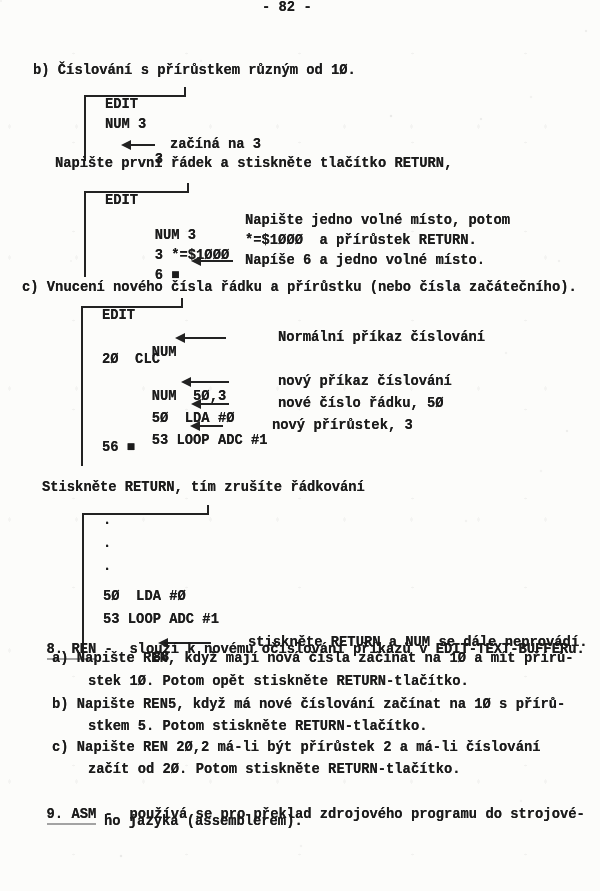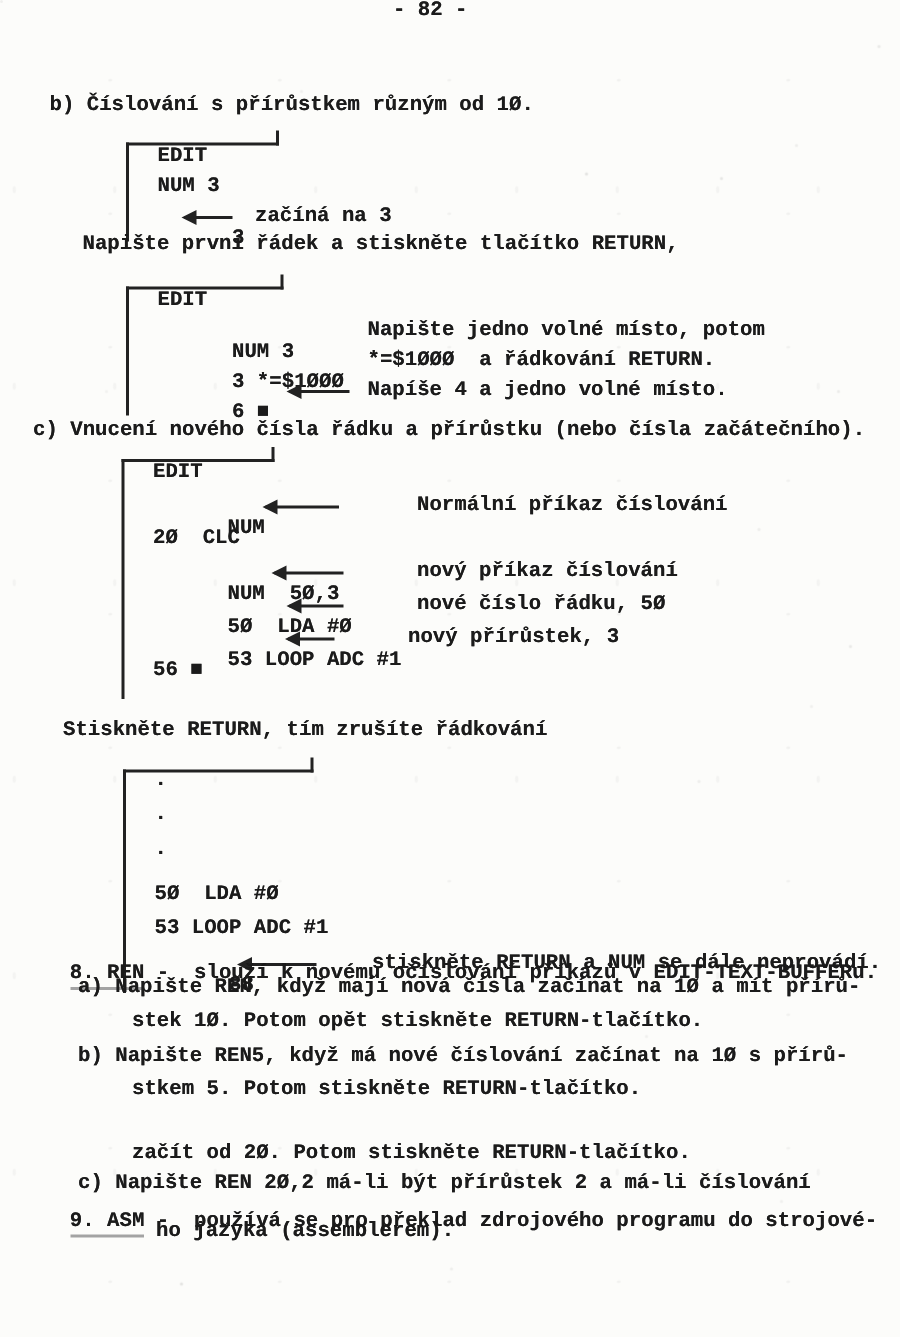--- a/index.html
+++ b/index.html
@@ -87,26 +87,26 @@
 <div class="blk" id="blk2" style="left:84px;top:183px;">
   <div class="topline w103"></div>
   <div class="rows">
     <div class="row"><span class="code">EDIT</span></div>
     <div class="row">
       <span class="code">NUM 3</span>
       <span class="cmt">Napište jedno volné místo, potom</span>
     </div>
     <div class="row">
       <span class="code">3 *=$1ØØØ</span>
-      <span class="cmt">*=$1ØØØ  a řádkování RETURN.</span>
+      <span class="cmt">*=$1ØØØ  a přírůstek RETURN.</span>
     </div>
     <div class="row">
       <span class="code">6 ■</span>
       <span class="arr"></span>
-      <span class="cmt">Napíše 4 a jedno volné místo.</span>
+      <span class="cmt">Napíše 6 a jedno volné místo.</span>
     </div>
   </div>
 </div>
 
 <div class="t" style="left:22px;top:280px;">c) Vnucení nového čísla řádku a přírůstku (nebo čísla začátečního).</div>
 
 <div class="blk" id="blk3" style="left:81px;top:298px;">
   <div class="topline w100"></div>
   <div class="rows">
     <div class="row"><span class="code">EDIT</span></div>
@@ -154,19 +154,19 @@
   </div>
 </div>
 
 <div class="t" style="left:30px;top:627px;">
   <span class="u">8. REN</span><span> -  </span><span>slouží k novému očíslování příkazů v EDIT-TEXT-BUFFERu.</span>
 </div>
 <div class="t" style="left:52px;top:651px;">a) Napište REN, když mají nová čísla začínat na 1Ø a mít přírů-</div>
 <div class="t" style="left:88px;top:674px;">stek 1Ø. Potom opět stiskněte RETURN-tlačítko.</div>
 <div class="t" style="left:52px;top:697px;">b) Napište REN5, když má nové číslování začínat na 1Ø s přírů-</div>
 <div class="t" style="left:88px;top:719px;">stkem 5. Potom stiskněte RETURN-tlačítko.</div>
-<div class="t" style="left:52px;top:782px;">c) Napište REN 2Ø,2 má-li být přírůstek 2 a má-li číslování</div>
+<div class="t" style="left:52px;top:740px;">c) Napište REN 2Ø,2 má-li být přírůstek 2 a má-li číslování</div>
 <div class="t" style="left:88px;top:762px;">začít od 2Ø. Potom stiskněte RETURN-tlačítko.</div>
 
 <div class="t" style="left:30px;top:792px;">
   <span class="u">9. ASM</span><span> -  </span><span>používá se pro překlad zdrojového programu do strojové-</span>
 </div>
 <div class="t" style="left:104px;top:814px;">ho jazyka (assemblerem).</div>
 
 </body></html>

